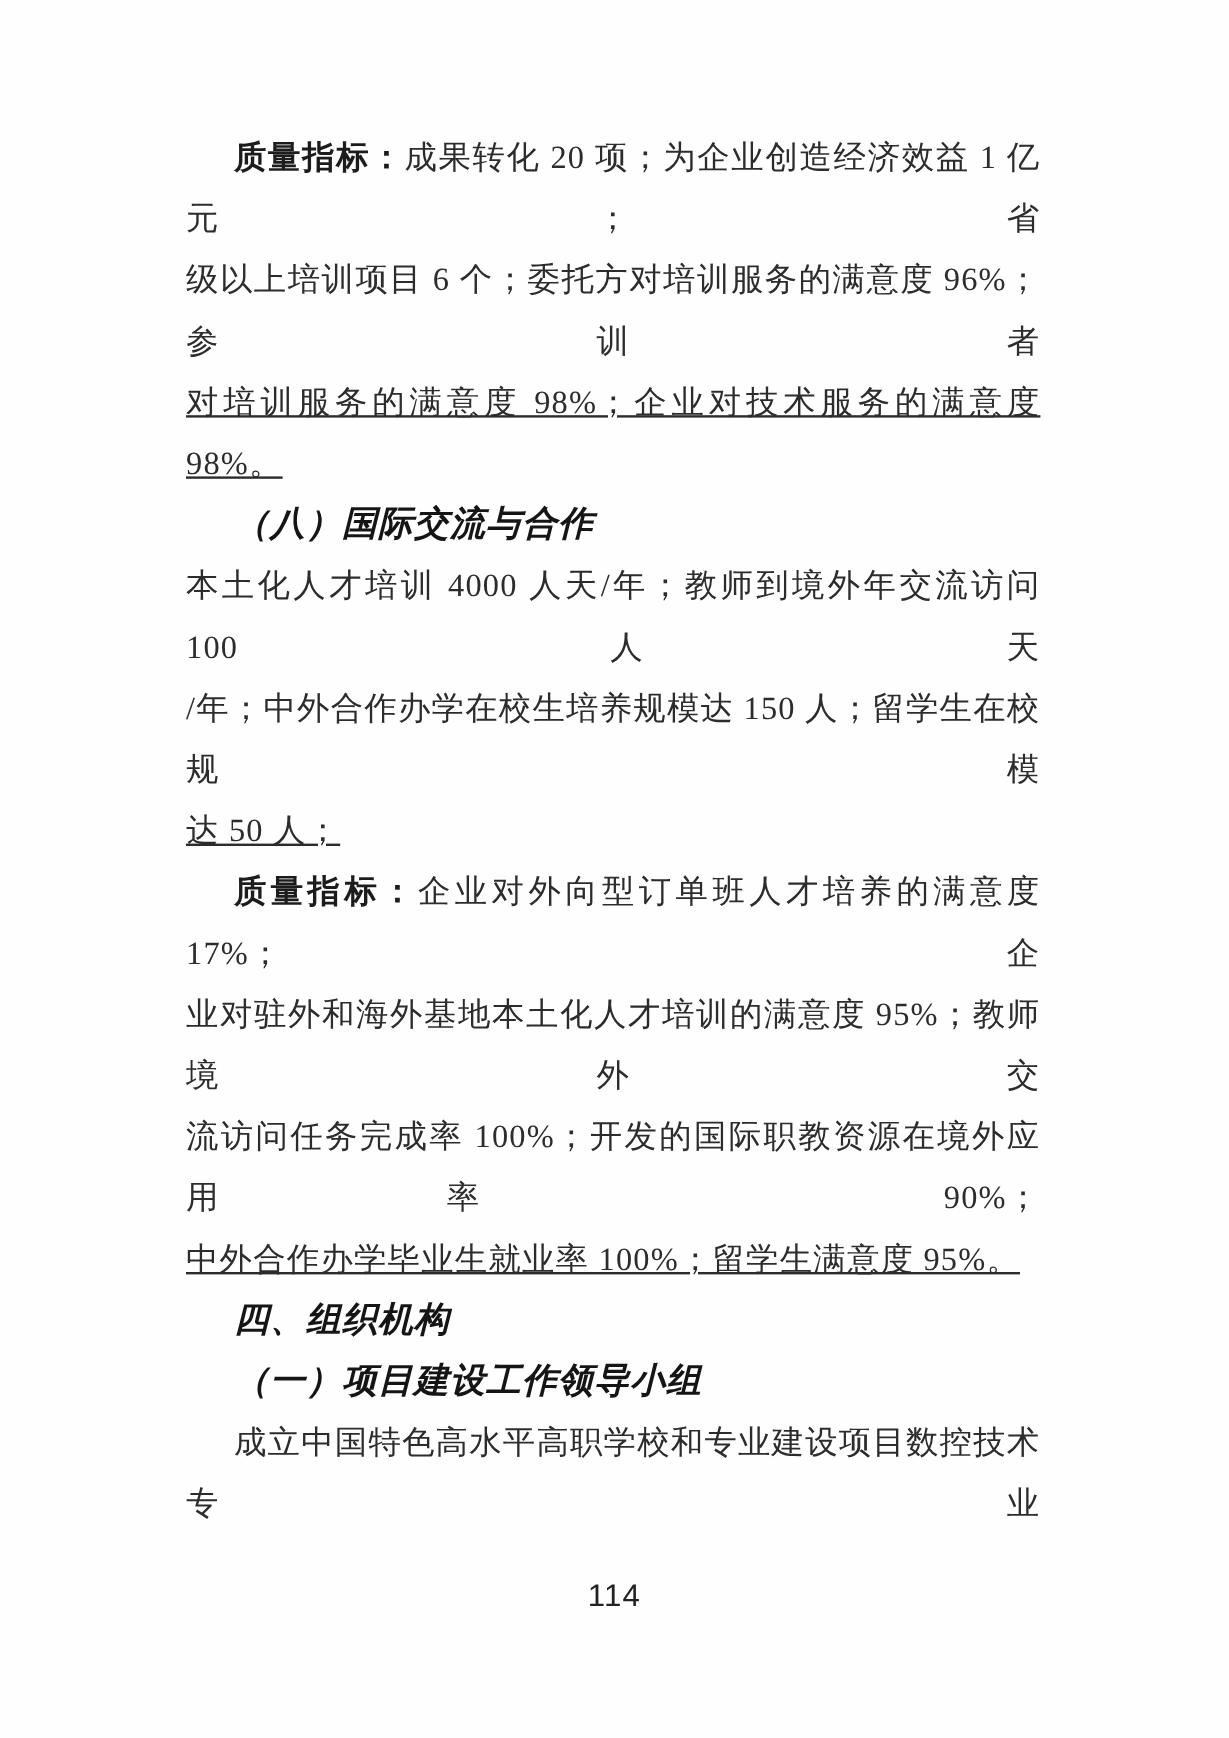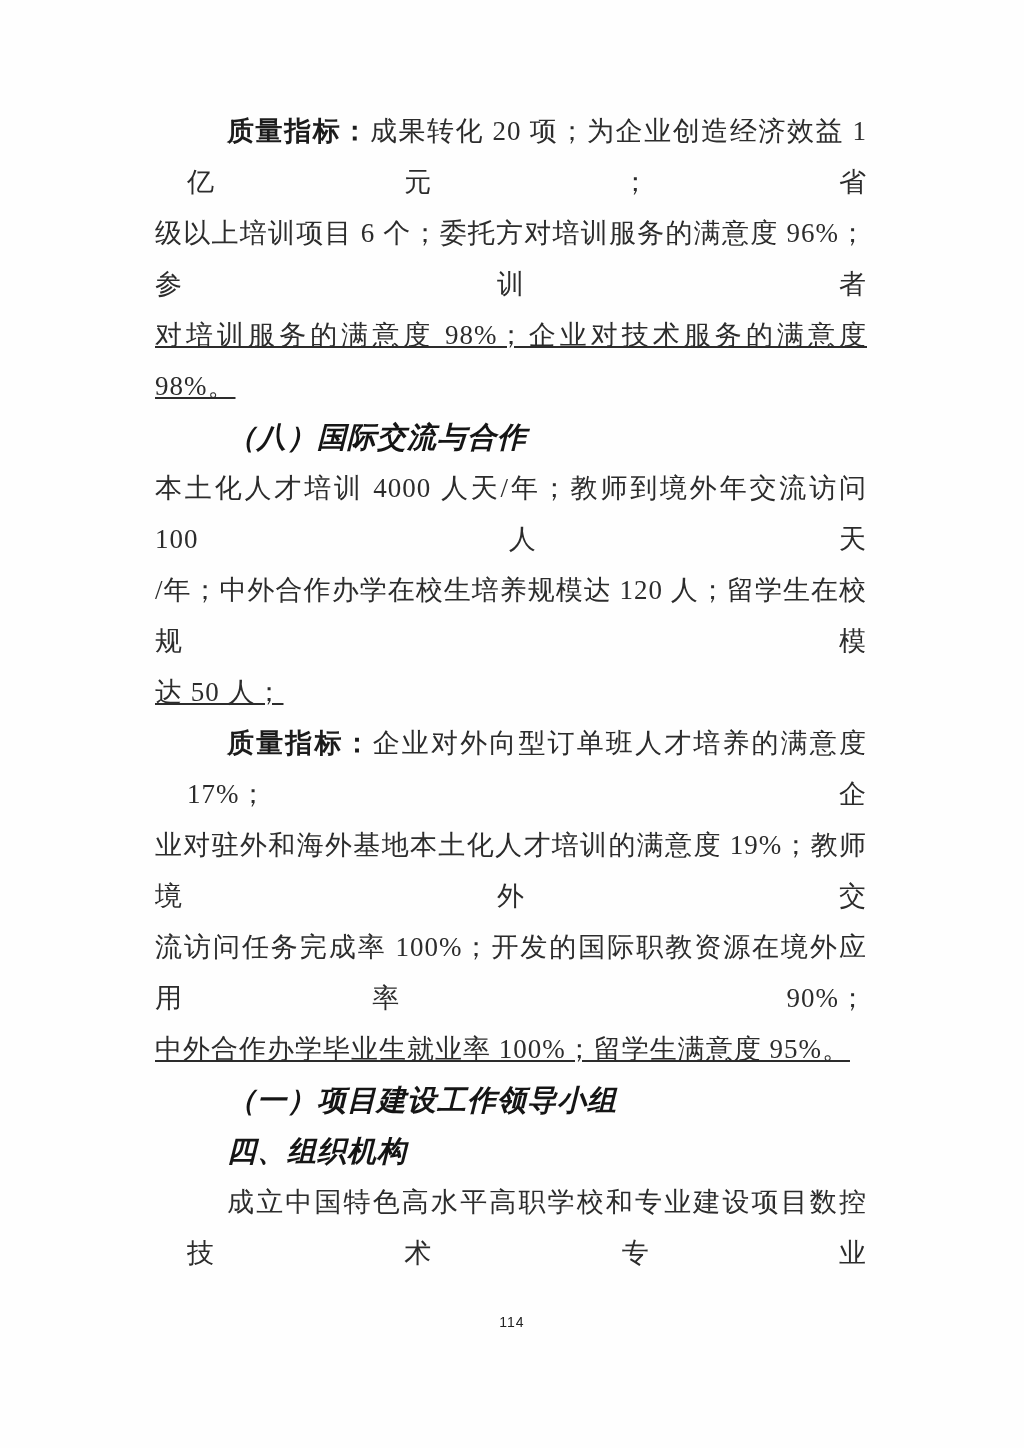--- a/index.html
+++ b/index.html
@@ -8,57 +8,57 @@
     font-family:"Liberation Serif","DejaVu Serif",serif;
     overflow:hidden;
   }
   .page{position:absolute;inset:0;background:#fefefe;}
   .content{
     position:absolute;left:155px;top:106px;width:712px;
     font-size:27px;line-height:51px;letter-spacing:1px;color:#2c2c2c;
   }
   .ln{text-align:justify;text-align-last:justify;}
   .ln.end{text-align:justify;text-align-last:left;text-decoration:underline;}
-  .ind{text-indent:40px;margin-left:32px;}
+  .ind{text-indent:40px;}
   .lead{font-weight:bold;color:#1c1c1c;}
   .hd{
     font-family:"Liberation Sans","DejaVu Sans",sans-serif;
     font-weight:700;font-size:29px;color:#151515;
     text-align:left;text-align-last:left;letter-spacing:1px;font-style:italic;
   }
   .pagenum{
     position:absolute;top:1314px;left:0;width:100%;text-align:center;
     font-family:"Liberation Sans","DejaVu Sans",sans-serif;
-    font-size:14px;color:#222222;letter-spacing:1px;
+    font-size:26px;color:#222222;letter-spacing:1px;
   }
 </style>
 </head>
 <body>
 
 <div class="page">
   <div class="content">
 
     <div class="ln ind"><span class="lead">质量指标：</span><span>成果转化 20 项；为企业创造经济效益 1 亿元；省</span></div>
     <div class="ln">级以上培训项目 6 个；委托方对培训服务的满意度 96%；参训者</div>
     <div class="ln end">对培训服务的满意度 98%；企业对技术服务的满意度 98%。</div>
 
     <div class="hd ind">（八）国际交流与合作</div>
 
 
     <div class="ln">本土化人才培训 4000 人天/年；教师到境外年交流访问 100 人天</div>
-    <div class="ln">/年；中外合作办学在校生培养规模达 120 人；留学生在校规模</div>
+    <div class="ln">/年；中外合作办学在校生培养规模达 150 人；留学生在校规模</div>
     <div class="ln end">达 50 人；</div>
 
     <div class="ln ind"><span class="lead">质量指标：</span><span>企业对外向型订单班人才培养的满意度 17%；企</span></div>
-    <div class="ln">业对驻外和海外基地本土化人才培训的满意度 19%；教师境外交</div>
+    <div class="ln">业对驻外和海外基地本土化人才培训的满意度 95%；教师境外交</div>
     <div class="ln">流访问任务完成率 100%；开发的国际职教资源在境外应用率 90%；</div>
     <div class="ln end">中外合作办学毕业生就业率 100%；留学生满意度 95%。</div>
 
+    <div class="hd ind">四、组织机构</div>
+
     <div class="hd ind">（一）项目建设工作领导小组</div>
-
-    <div class="hd ind">四、组织机构</div>
 
     <div class="ln ind">成立中国特色高水平高职学校和专业建设项目数控技术专业</div>
 
   </div>
 
   <div class="pagenum">114</div>
 </div>
 
 </body></html>

